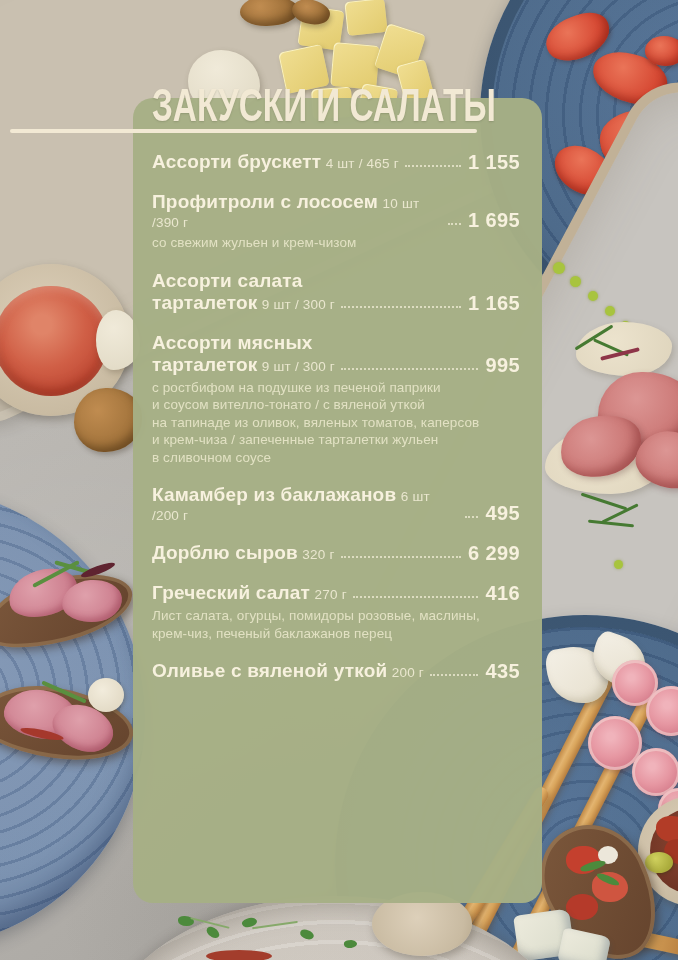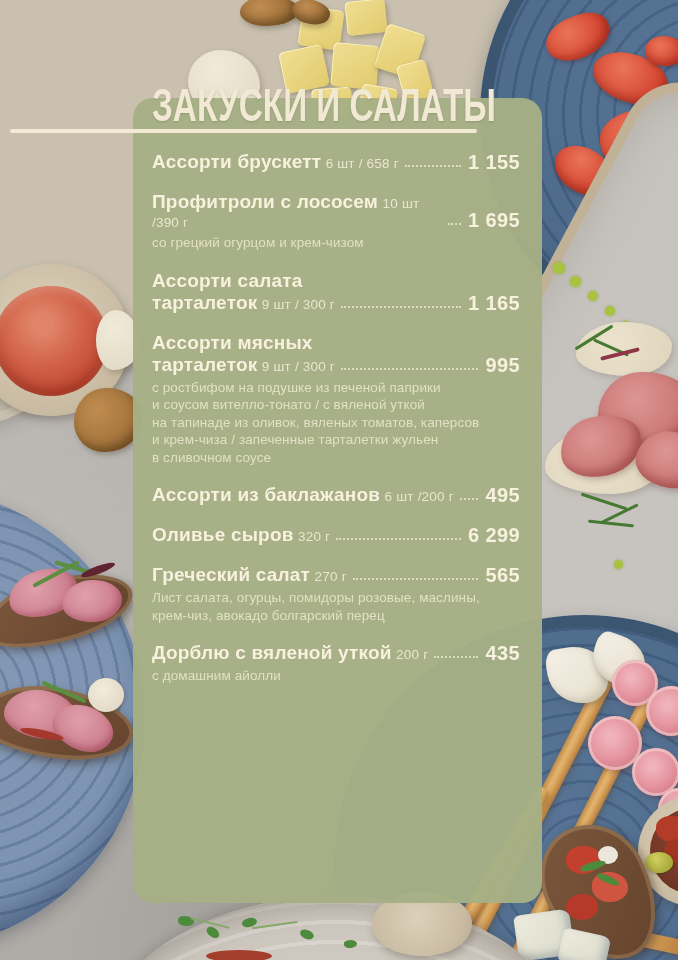--- a/index.html
+++ b/index.html
@@ -247,33 +247,33 @@
 </div>
 
 <div class="panel"></div>
 <div class="title-underline"></div>
 <div class="menu-title">ЗАКУСКИ И САЛАТЫ</div>
 
 <div class="menu-list">
 
   <div class="menu-item">
     <div class="item-row">
-      <div class="item-left"><span class="item-name">Ассорти брускетт</span> <span class="item-portion">6 шт / 658 г</span></div>
+      <div class="item-left"><span class="item-name">Ассорти брускетт</span> <span class="item-portion">4 шт / 465 г</span></div>
       <div class="dot-leader"></div>
       <div class="item-price">1 155</div>
     </div>
   </div>
 
   <div class="menu-item">
     <div class="item-row">
       <div class="item-left"><span class="item-name">Профитроли с лососем</span> <span class="item-portion">10 шт /390 г</span></div>
       <div class="dot-leader"></div>
       <div class="item-price">1 695</div>
     </div>
-    <div class="item-desc">со грецкий огурцом и крем-чизом</div>
+    <div class="item-desc">со свежим жульен и крем-чизом</div>
   </div>
 
   <div class="menu-item">
     <div class="item-row">
       <div class="item-left"><span class="item-name">Ассорти салата
 тарталеток</span> <span class="item-portion">9 шт / 300 г</span></div>
       <div class="dot-leader"></div>
       <div class="item-price">1 165</div>
     </div>
   </div>
@@ -287,48 +287,47 @@
     </div>
     <div class="item-desc">с ростбифом на подушке из печеной паприки
 и соусом вителло-тонато / с вяленой уткой
 на тапинаде из оливок, вяленых томатов, каперсов
 и крем-чиза / запеченные тарталетки жульен
 в сливочном соусе</div>
   </div>
 
   <div class="menu-item">
     <div class="item-row">
-      <div class="item-left"><span class="item-name">Ассорти из баклажанов</span> <span class="item-portion">6 шт /200 г</span></div>
+      <div class="item-left"><span class="item-name">Камамбер из баклажанов</span> <span class="item-portion">6 шт /200 г</span></div>
       <div class="dot-leader"></div>
       <div class="item-price">495</div>
     </div>
 
   </div>
 
 
   <div class="menu-item">
     <div class="item-row">
-      <div class="item-left"><span class="item-name">Оливье сыров</span> <span class="item-portion">320 г</span></div>
+      <div class="item-left"><span class="item-name">Дорблю сыров</span> <span class="item-portion">320 г</span></div>
       <div class="dot-leader"></div>
       <div class="item-price">6 299</div>
     </div>
   </div>
 
   <div class="menu-item">
     <div class="item-row">
       <div class="item-left"><span class="item-name">Греческий салат</span> <span class="item-portion">270 г</span></div>
       <div class="dot-leader"></div>
-      <div class="item-price">565</div>
+      <div class="item-price">416</div>
     </div>
     <div class="item-desc">Лист салата, огурцы, помидоры розовые, маслины,
-крем-чиз, авокадо болгарский перец</div>
-  </div>
-
-  <div class="menu-item">
-    <div class="item-row">
-      <div class="item-left"><span class="item-name">Дорблю с вяленой уткой</span> <span class="item-portion">200 г</span></div>
+крем-чиз, печеный баклажанов перец</div>
+  </div>
+
+  <div class="menu-item">
+    <div class="item-row">
+      <div class="item-left"><span class="item-name">Оливье с вяленой уткой</span> <span class="item-portion">200 г</span></div>
       <div class="dot-leader"></div>
       <div class="item-price">435</div>
     </div>
-    <div class="item-desc">с домашним айолли</div>
   </div>
 
 </div>
 
 </body></html>

